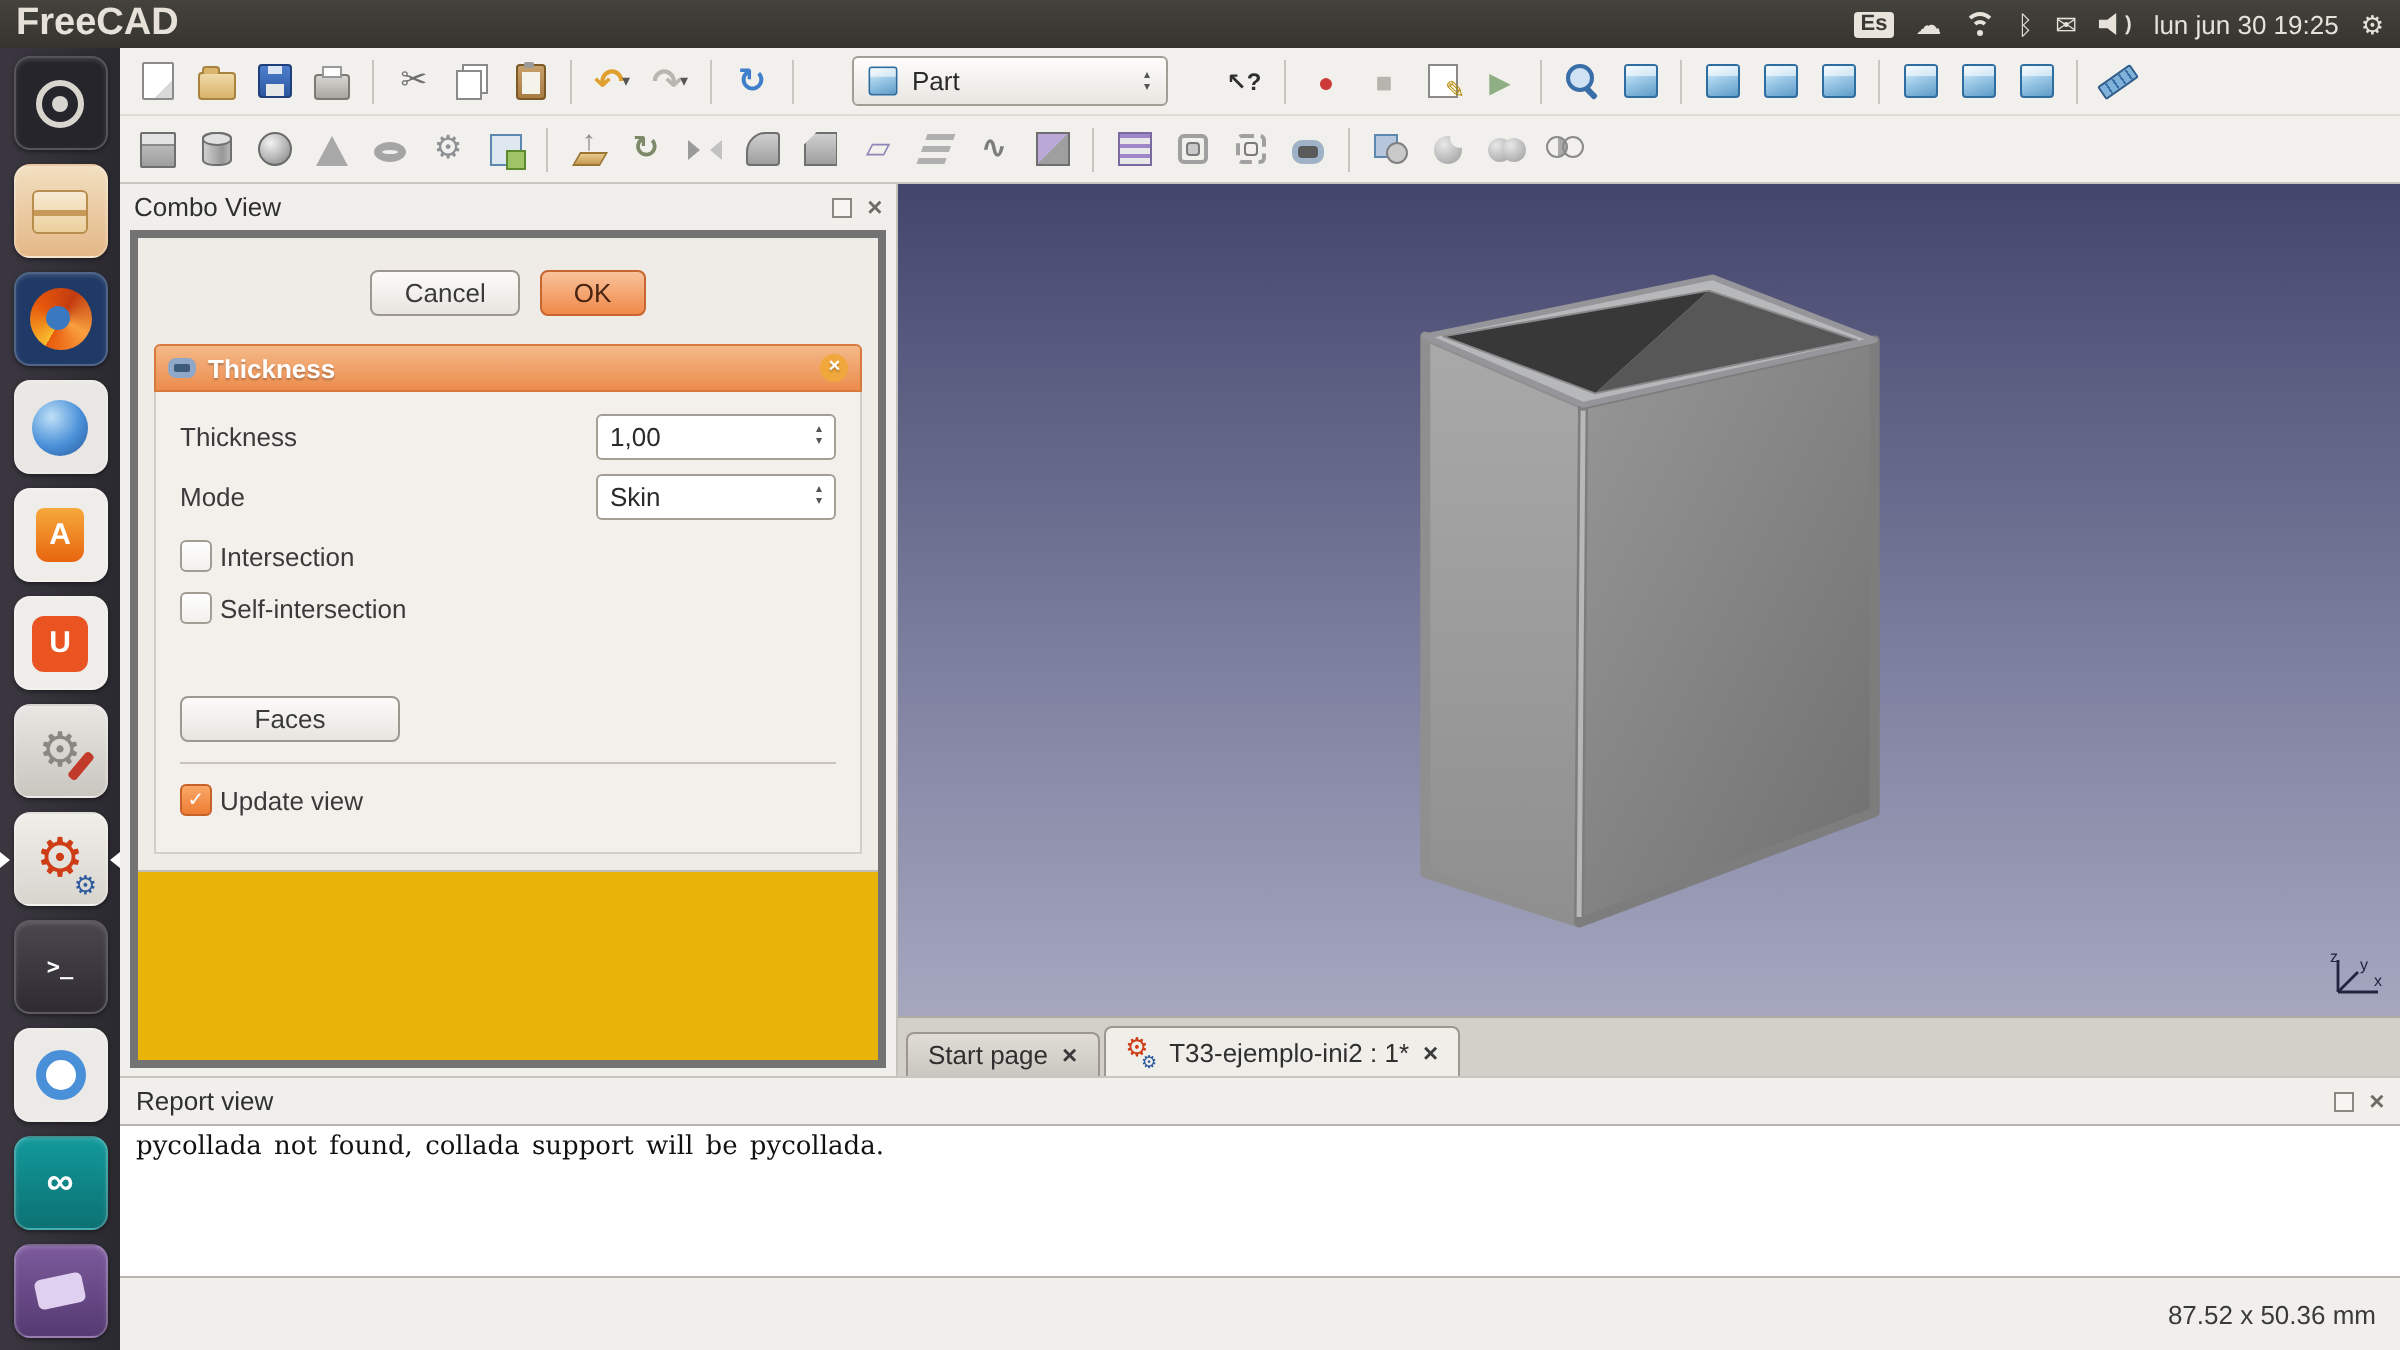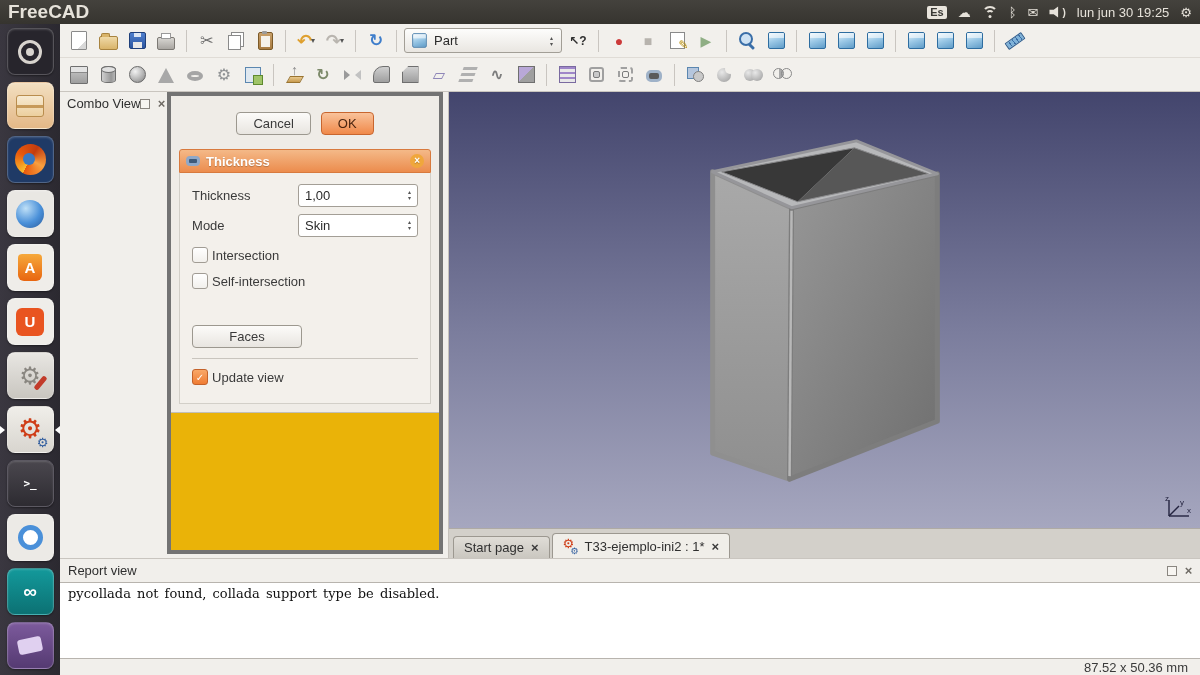--- a/index.html
+++ b/index.html
@@ -129,29 +129,29 @@
   .i-union{width:19px;height:12px;position:relative;}
   .i-union::before,.i-union::after{content:"";position:absolute;top:0;width:12px;height:12px;border-radius:50%;background:radial-gradient(circle at 35% 30%,#e8e8e8,#9a9a9a);}
   .i-union::before{left:0;}.i-union::after{right:0;}
   .i-common{width:19px;height:13px;position:relative;}
   .i-common::before,.i-common::after{content:"";position:absolute;top:0;width:11px;height:11px;border-radius:50%;border:1px solid #8a8a8a;box-sizing:border-box;}
   .i-common::before{left:0;background:linear-gradient(90deg,transparent 55%,#aaa 55%);}
   .i-common::after{right:0;}
 
   
   .wb-combo{display:flex;align-items:center;gap:6px;width:148px;height:23px;background:linear-gradient(#fdfdfc,#e9e6e1);
-    border:1px solid #a29e96;border-radius:3px;padding:0 2px 0 6px;margin:0 0;flex:0 0 auto;}
+    border:1px solid #a29e96;border-radius:3px;padding:0 2px 0 6px;margin:0 22px;flex:0 0 auto;}
   .wb-ico{transform:scale(.85);}
   .wb-label{font-size:13px;color:#2a2a2a;}
   .spin{margin-left:auto;height:100%;width:15px;display:flex;flex-direction:column;align-items:center;justify-content:center;color:#555;}
   .spin span{font-size:6px;line-height:6px;}
 
   
   #middle{flex:1 1 auto;display:flex;min-height:0;}
-  #combo{width:378px;padding:0 5px;background:#f1efeb;display:flex;flex-direction:row;border-right:1px solid #c5c1bb;flex:0 0 auto;}
+  #combo{width:378px;padding:0 5px;background:#f1efeb;display:flex;flex-direction:column;border-right:1px solid #c5c1bb;flex:0 0 auto;}
   .panel-title{height:23px;display:flex;align-items:center;font-size:13px;color:#2f2f2f;padding:0 2px;}
   .pt-btns{margin-left:auto;display:flex;gap:7px;align-items:center;}
   .float-btn{width:8px;height:8px;border:1px solid #8a8680;background:#f7f5f1;display:inline-block;}
   .close-btn{font-weight:bold;color:#6e6a64;font-size:13px;line-height:1;}
   .tabs{display:flex;align-items:flex-end;height:25px;padding-left:2px;}
   .tab{padding:2px 12px 3px;font-size:13px;color:#3a3a3a;border:1px solid #a5a19a;border-bottom:none;border-radius:4px 4px 0 0;
     background:linear-gradient(#e2dfda,#cfccc5);margin-right:2px;}
   .tab.active{background:#efece7;position:relative;z-index:2;padding-top:4px;}
   .tab-content{flex:1;border:4px solid #737373;background:#eab308;overflow:hidden;margin-bottom:4px;}
   .task-area{background:#efece7;padding-top:16px;height:300px;border-bottom:1px solid #c2bfb8;}
@@ -189,21 +189,21 @@
   .mclose{font-weight:bold;font-size:13px;color:#3a3a3a;}
   .fc-doc-ico{position:relative;width:15px;height:15px;}
   .fc-doc-ico::before{content:"⚙";position:absolute;left:0;top:-2px;font-size:13px;color:#cf3d17;line-height:1;}
   .fc-doc-ico::after{content:"⚙";position:absolute;right:-1px;bottom:-2px;font-size:9px;color:#2f5c9e;line-height:1;}
 
   
   #report-title{height:23px;display:flex;align-items:center;padding:0 8px;background:#f1efeb;font-size:13px;color:#2f2f2f;
     border-top:1px solid #c9c5bf;flex:0 0 auto;}
   #report-body{height:69px;background:#fff;border-top:1px solid #b8b4ae;border-bottom:1px solid #b8b4ae;
     font-family:"DejaVu Serif",serif;font-size:13px;padding:3px 8px;color:#111;flex:0 0 auto;word-spacing:2px;}
-  #status{height:16px;display:flex;align-items:center;justify-content:flex-end;padding-right:12px;background:#f1efeb;
+  #status{height:36px;display:flex;align-items:center;justify-content:flex-end;padding-right:12px;background:#f1efeb;
     font-size:13px;color:#3a3a3a;flex:0 0 auto;}
 </style>
 </head>
 <body>
 
 <div id="screen">
 
   <div id="topbar">
     <span class="app-title">FreeCAD</span>
     <div class="tb-right">
@@ -570,20 +570,20 @@
     </div>
 
     <div id="report-title">
       <span>Report view</span>
       <span class="pt-btns">
         <i class="float-btn"></i>
         <i class="close-btn">×</i>
       </span>
     </div>
     <div id="report-body">
-      <span>pycollada not found, collada support type be disabled.</span>
+      <span>pycollada not found, collada support will be pycollada.</span>
     </div>
 
     <div id="status">
       <span>87.52 x 50.36 mm</span>
     </div>
   </div>
 </div>
 
 </body></html>

